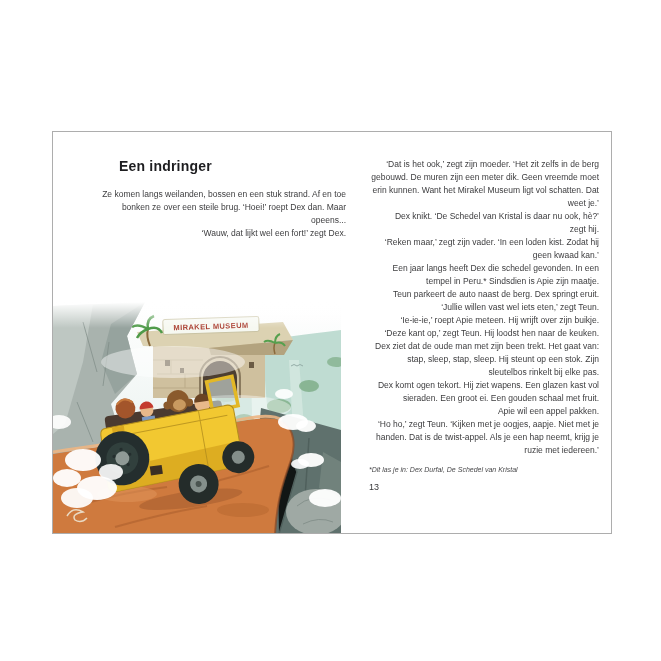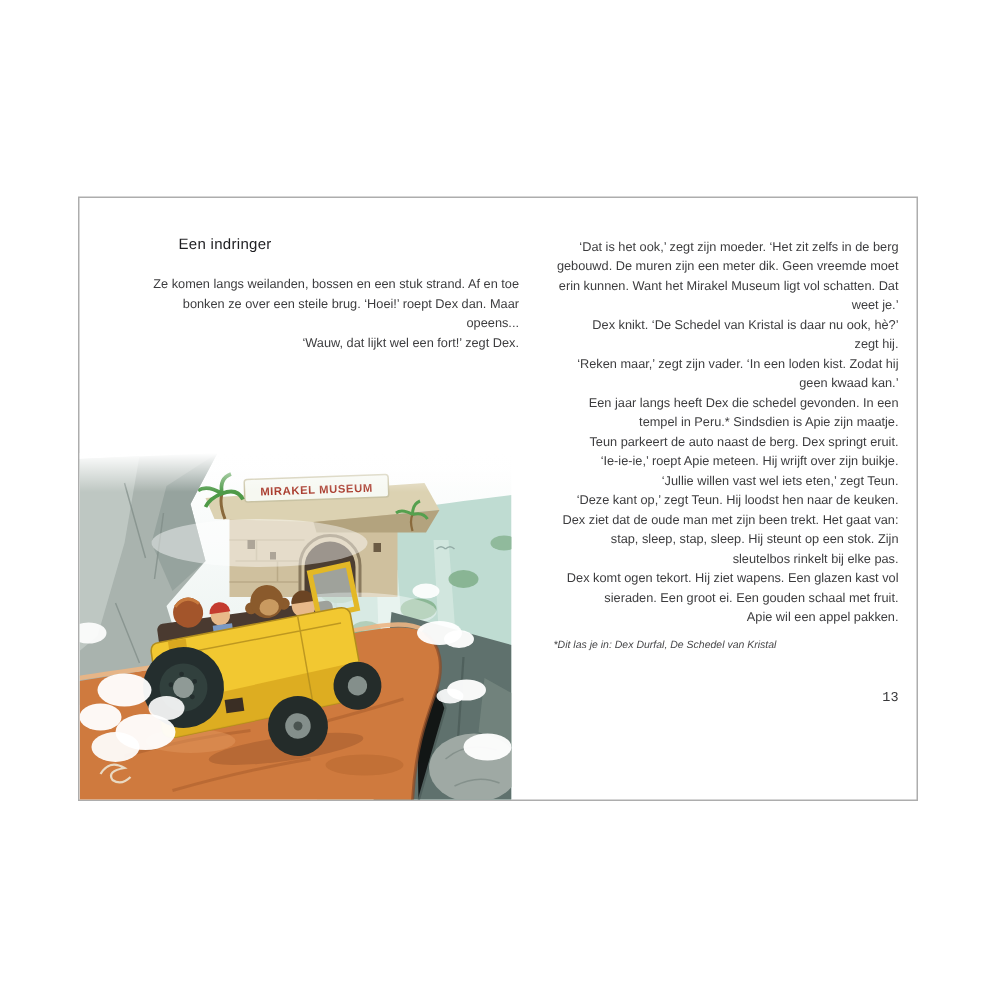--- a/index.html
+++ b/index.html
@@ -7,26 +7,26 @@
     width:661px;height:661px;position:relative;background:#ffffff;
     font-family:"Liberation Sans",sans-serif;overflow:hidden;
   }
   .book-page{
     position:absolute;left:52px;top:131px;width:560px;height:403px;
     box-sizing:border-box;border:1px solid #adadad;background:#ffffff;overflow:hidden;
   }
   .col-left{position:absolute;left:41px;top:26px;width:252px;z-index:3;}
   .col-right{position:absolute;left:316px;top:26px;width:230px;z-index:3;}
   h1.chapter-title{
-    font-size:10px;font-weight:normal;color:#1d1d20;margin:0 0 14px 0;letter-spacing:.2px;padding-left:25px;
+    font-size:14px;font-weight:bold;color:#1d1d20;margin:0 0 14px 0;letter-spacing:.2px;padding-left:25px;
   }
   p.body-par{margin:0;font-size:8.5px;line-height:13px;color:#3c3c3e;text-align:right;}
   p.ind{text-indent:8px;}
   p.footnote{margin:8px 0 0 0;font-size:7px;line-height:9px;color:#48484a;font-style:italic;}
-  .page-number{margin-top:25px;text-align:right;font-size:9px;color:#38383a;font-family:Liberation Mono, monospace;}
+  .page-number{margin-top:8px;text-align:left;font-size:9px;color:#38383a;}
   .illustration{position:absolute;left:0;top:170px;width:288px;height:232px;z-index:1;}
 </style>
 </head>
 <body>
 
 <div class="book-page">
 
   <div class="col-left">
     <h1 class="chapter-title">Een indringer</h1>
     <p class="body-par ind">Ze komen langs weilanden, bossen en een stuk strand. Af en toe bonken ze over een steile brug. ‘Hoei!’ roept Dex dan. Maar opeens...</p>
@@ -193,22 +193,23 @@
 
     <rect x="0" y="0" width="288" height="26" fill="url(#fadeTop)"></rect>
   </svg>
 
   <div class="col-right">
     <p class="body-par">‘Dat is het ook,’ zegt zijn moeder. ‘Het zit zelfs in de berg gebouwd. De muren zijn een meter dik. Geen vreemde moet erin kunnen. Want het Mirakel Museum ligt vol schatten. Dat weet je.’</p>
     <p class="body-par ind">Dex knikt. ‘De Schedel van Kristal is daar nu ook, hè?’ zegt hij.</p>
     <p class="body-par ind">‘Reken maar,’ zegt zijn vader. ‘In een loden kist. Zodat hij geen kwaad kan.’</p>
     <p class="body-par ind">Een jaar langs heeft Dex die schedel gevonden. In een tempel in Peru.* Sindsdien is Apie zijn maatje.</p>
     <p class="body-par ind">Teun parkeert de auto naast de berg. Dex springt eruit.</p>
+    <p class="body-par ind">‘Jullie willen vast wel iets eten,’ zegt Teun.</p>
     <p class="body-par ind">‘Ie-ie-ie,’ roept Apie meteen. Hij wrijft over zijn buikje.</p>
-    <p class="body-par ind">‘Jullie willen vast wel iets eten,’ zegt Teun.</p>
     <p class="body-par ind">‘Deze kant op,’ zegt Teun. Hij loodst hen naar de keuken. Dex ziet dat de oude man met zijn been trekt. Het gaat van: stap, sleep, stap, sleep. Hij steunt op een stok. Zijn sleutelbos rinkelt bij elke pas.</p>
     <p class="body-par ind">Dex komt ogen tekort. Hij ziet wapens. Een glazen kast vol sieraden. Een groot ei. Een gouden schaal met fruit.</p>
     <p class="body-par ind">Apie wil een appel pakken.</p>
+    <p class="body-par ind">‘Ho ho,’ zegt Teun. ‘Kijken met je oogjes, aapje. Niet met je handen. Dat is de twist-appel. Als je een hap neemt, krijg je ruzie met iedereen.’</p>
     <p class="footnote"><span>*Dit las je in: </span><span>Dex Durfal, De Schedel van Kristal</span></p>
     <div class="page-number">13</div>
   </div>
 
 </div>
 
 </body></html>

